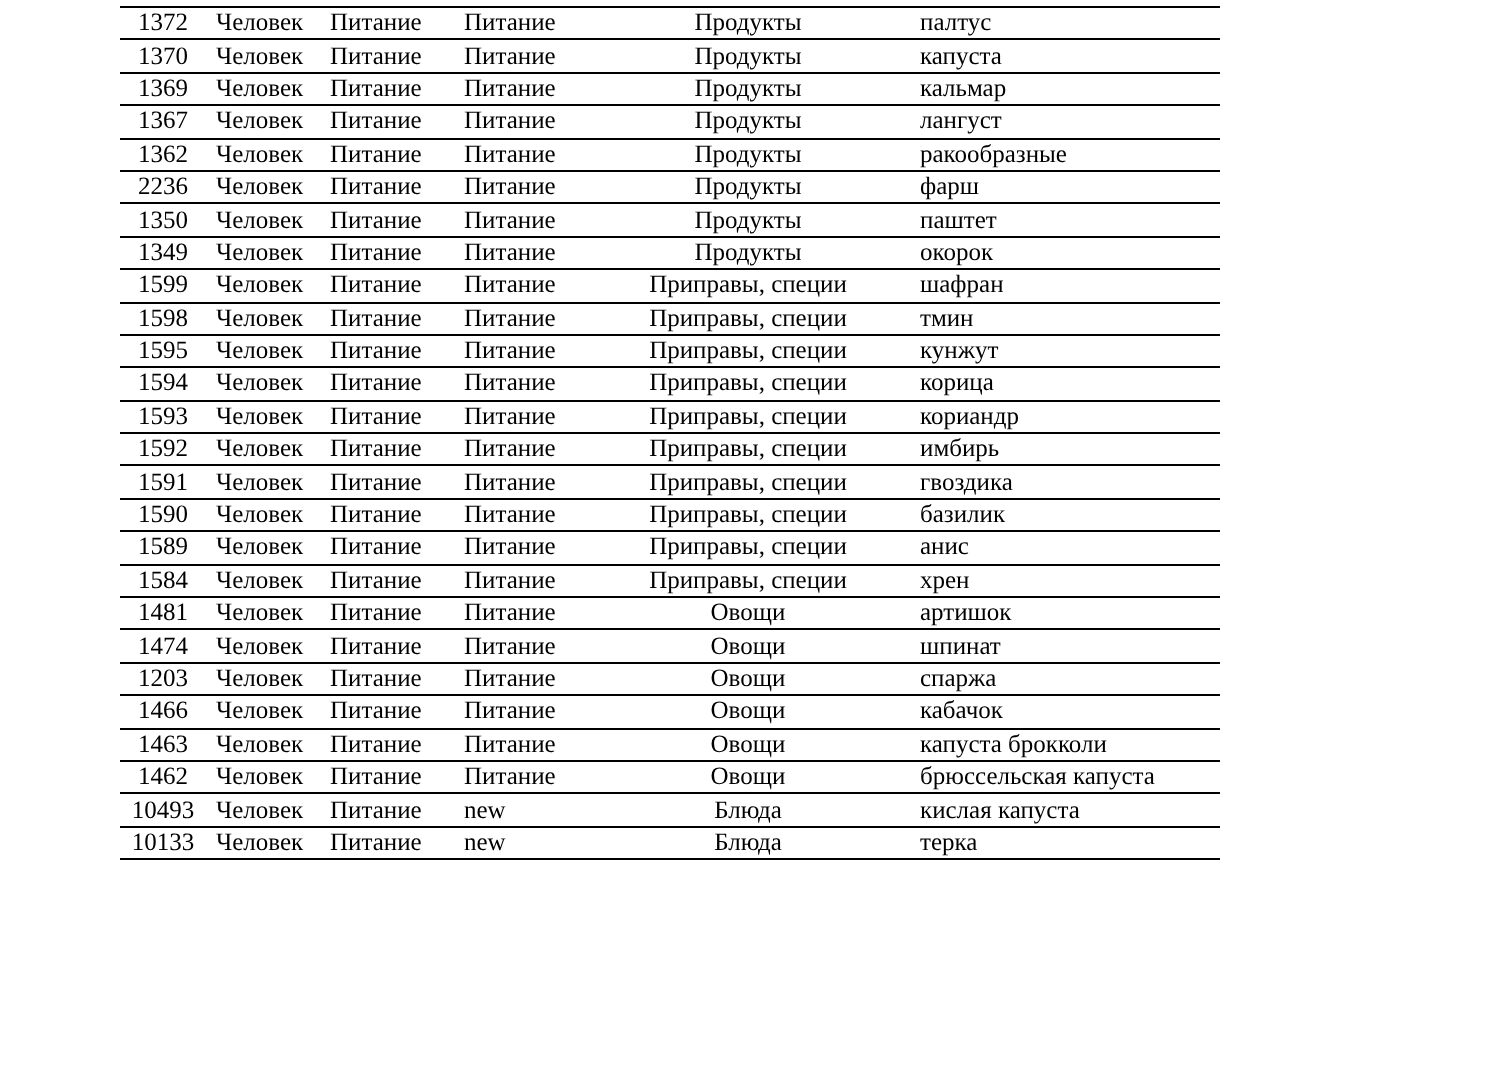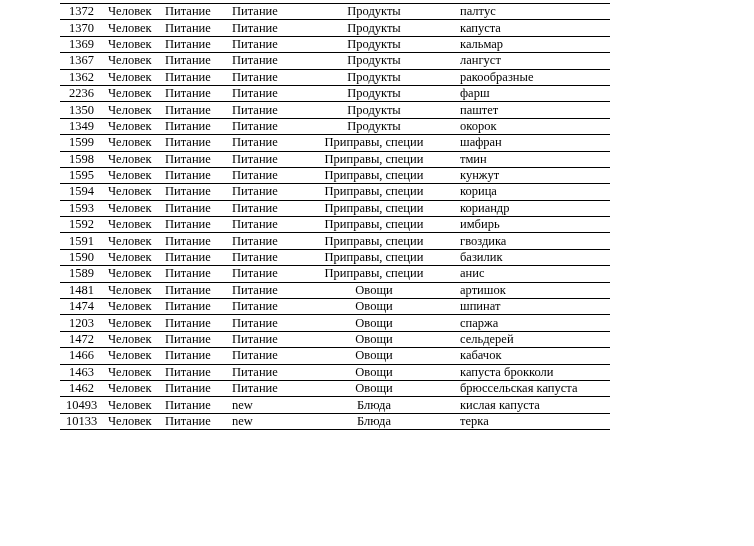--- a/index.html
+++ b/index.html
@@ -192,20 +192,27 @@
   </tr>
 
   <tr>
     <td class="c1"><span class="num">1589</span><span class="unit">Человек</span></td>
     <td class="c2">Питание</td>
     <td class="c3">Питание</td>
     <td class="c4">Приправы, специи</td>
     <td class="c5">анис</td>
   </tr>
 
+  <tr>
+    <td class="c1"><span class="num">1584</span><span class="unit">Человек</span></td>
+    <td class="c2">Питание</td>
+    <td class="c3">Питание</td>
+    <td class="c4">Приправы, специи</td>
+    <td class="c5">хрен</td>
+  </tr>
 
   <tr>
     <td class="c1"><span class="num">1481</span><span class="unit">Человек</span></td>
     <td class="c2">Питание</td>
     <td class="c3">Питание</td>
     <td class="c4">Овощи</td>
     <td class="c5">артишок</td>
   </tr>
 
   <tr>
@@ -217,27 +224,20 @@
   </tr>
 
   <tr>
     <td class="c1"><span class="num">1203</span><span class="unit">Человек</span></td>
     <td class="c2">Питание</td>
     <td class="c3">Питание</td>
     <td class="c4">Овощи</td>
     <td class="c5">спаржа</td>
   </tr>
 
-  <tr>
-    <td class="c1"><span class="num">1472</span><span class="unit">Человек</span></td>
-    <td class="c2">Питание</td>
-    <td class="c3">Питание</td>
-    <td class="c4">Овощи</td>
-    <td class="c5">сельдерей</td>
-  </tr>
 
   <tr>
     <td class="c1"><span class="num">1466</span><span class="unit">Человек</span></td>
     <td class="c2">Питание</td>
     <td class="c3">Питание</td>
     <td class="c4">Овощи</td>
     <td class="c5">кабачок</td>
   </tr>
 
   <tr>

